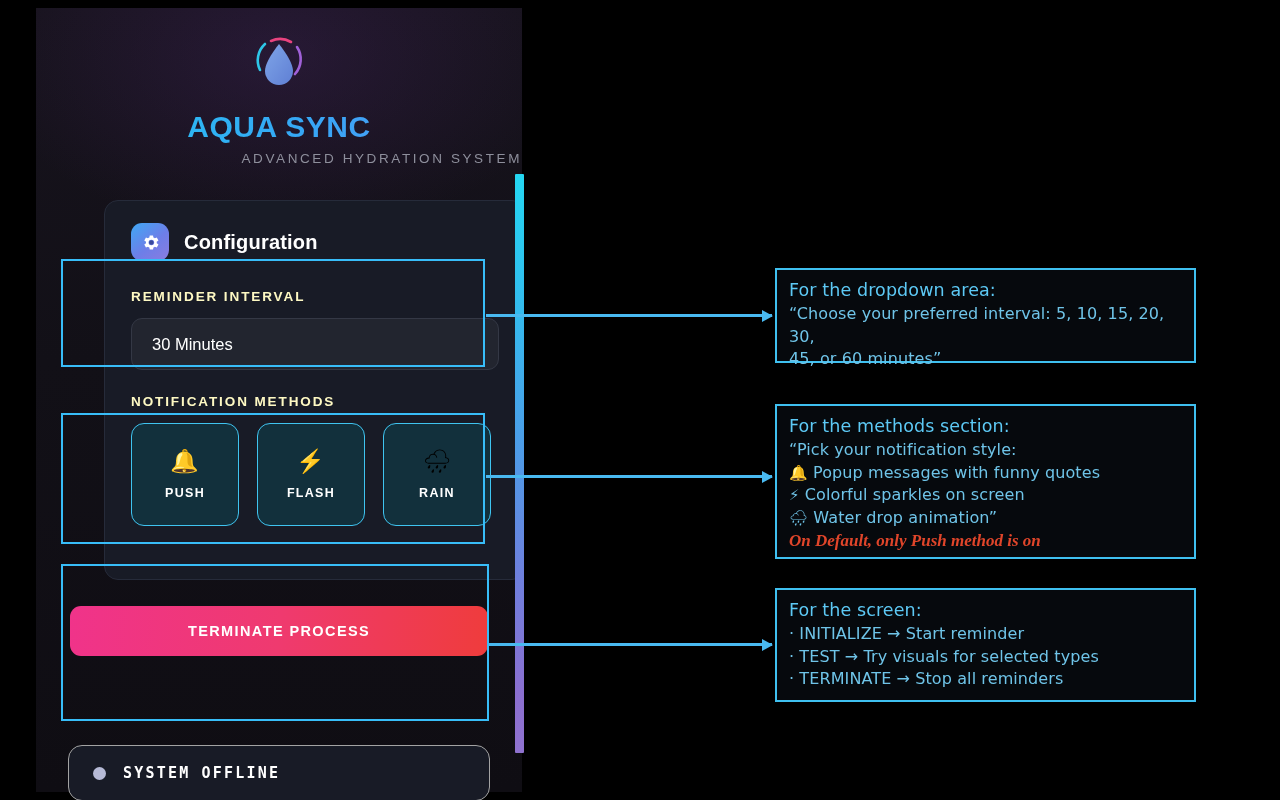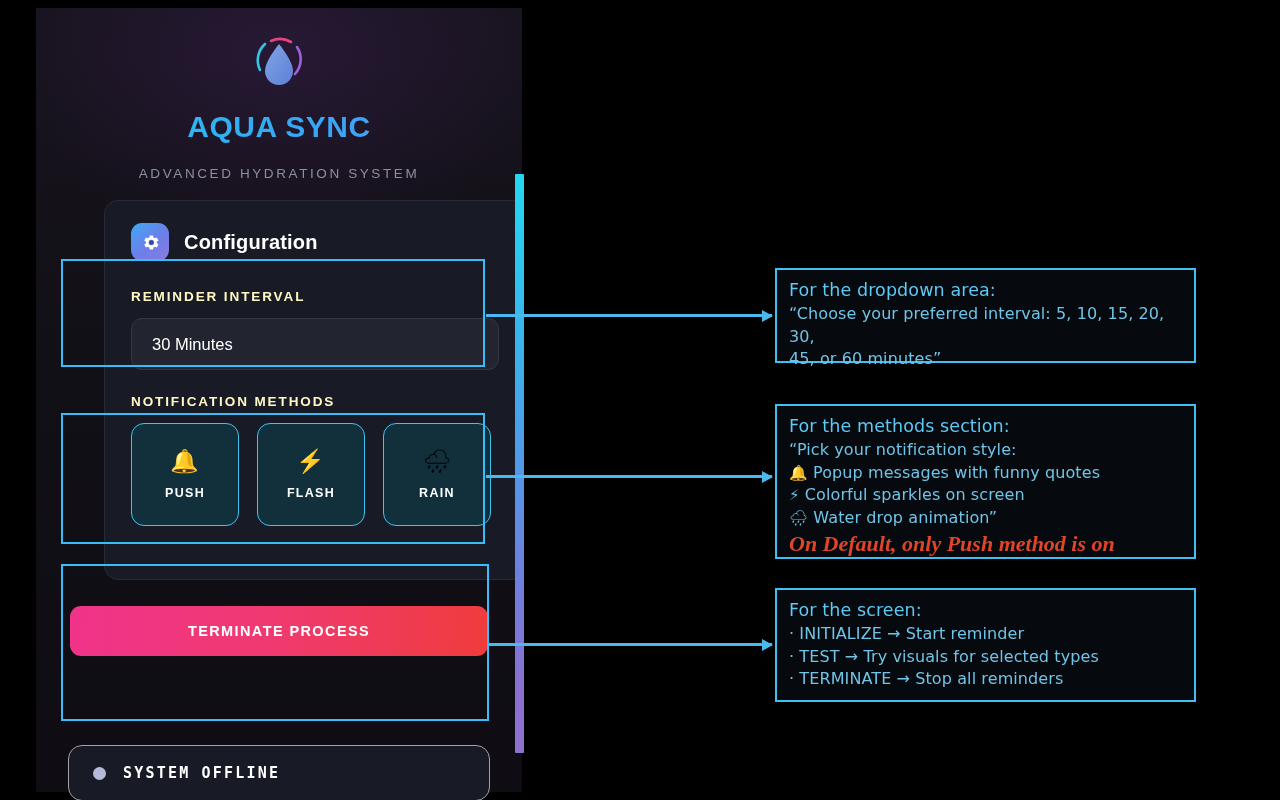--- a/index.html
+++ b/index.html
@@ -24,21 +24,21 @@
   .logo-wrap { width: 100%; display: flex; justify-content: center; margin-top: 22px; }
   .logo-svg { width: 72px; height: 72px; display:block; }
 
   .brand-title {
     text-align: center; margin-top: 8px;
     font-size: 30px; font-weight: bold; letter-spacing: .5px;
     background: linear-gradient(95deg, #22c9f0 0%, #36a7f5 55%, #5b93f7 100%);
     -webkit-background-clip: text; background-clip: text; color: transparent;
   }
   .brand-sub {
-    text-align: center; margin-top: 22px;
+    text-align: right; margin-top: 7px;
     font-size: 13.5px; letter-spacing: 2.6px; color: #8e8f9c; font-weight: 500;
   }
 
   .config-card {
     position: absolute; left: 68px; top: 192px; width: 422px;
     background: #181b26;
     border: 1px solid #262b3a;
     border-radius: 14px;
     padding: 22px 26px 28px 26px;
     height: 380px;
@@ -137,21 +137,21 @@
 
   .note-head {
     color: #5dc9f5; font-size: 17.5px; font-weight: normal; letter-spacing: .1px;
     margin-bottom: 3px;
   }
   .note-line {
     color: #6fc4e8; font-size: 16px; line-height: 22.5px; letter-spacing: .1px;
   }
   .note-warn {
     color: #e0452a; font-family: "Liberation Serif", serif;
-    font-weight: bold; font-style: italic; font-size: 22px; margin-top: 2px;
+    font-weight: bold; font-style: italic; font-size: 17px; margin-top: 2px;
   }
   .ico { font-size: 15px; }
 </style>
 </head>
 <body>
 
 <div id="root">
 
   <div class="app-panel">
 

